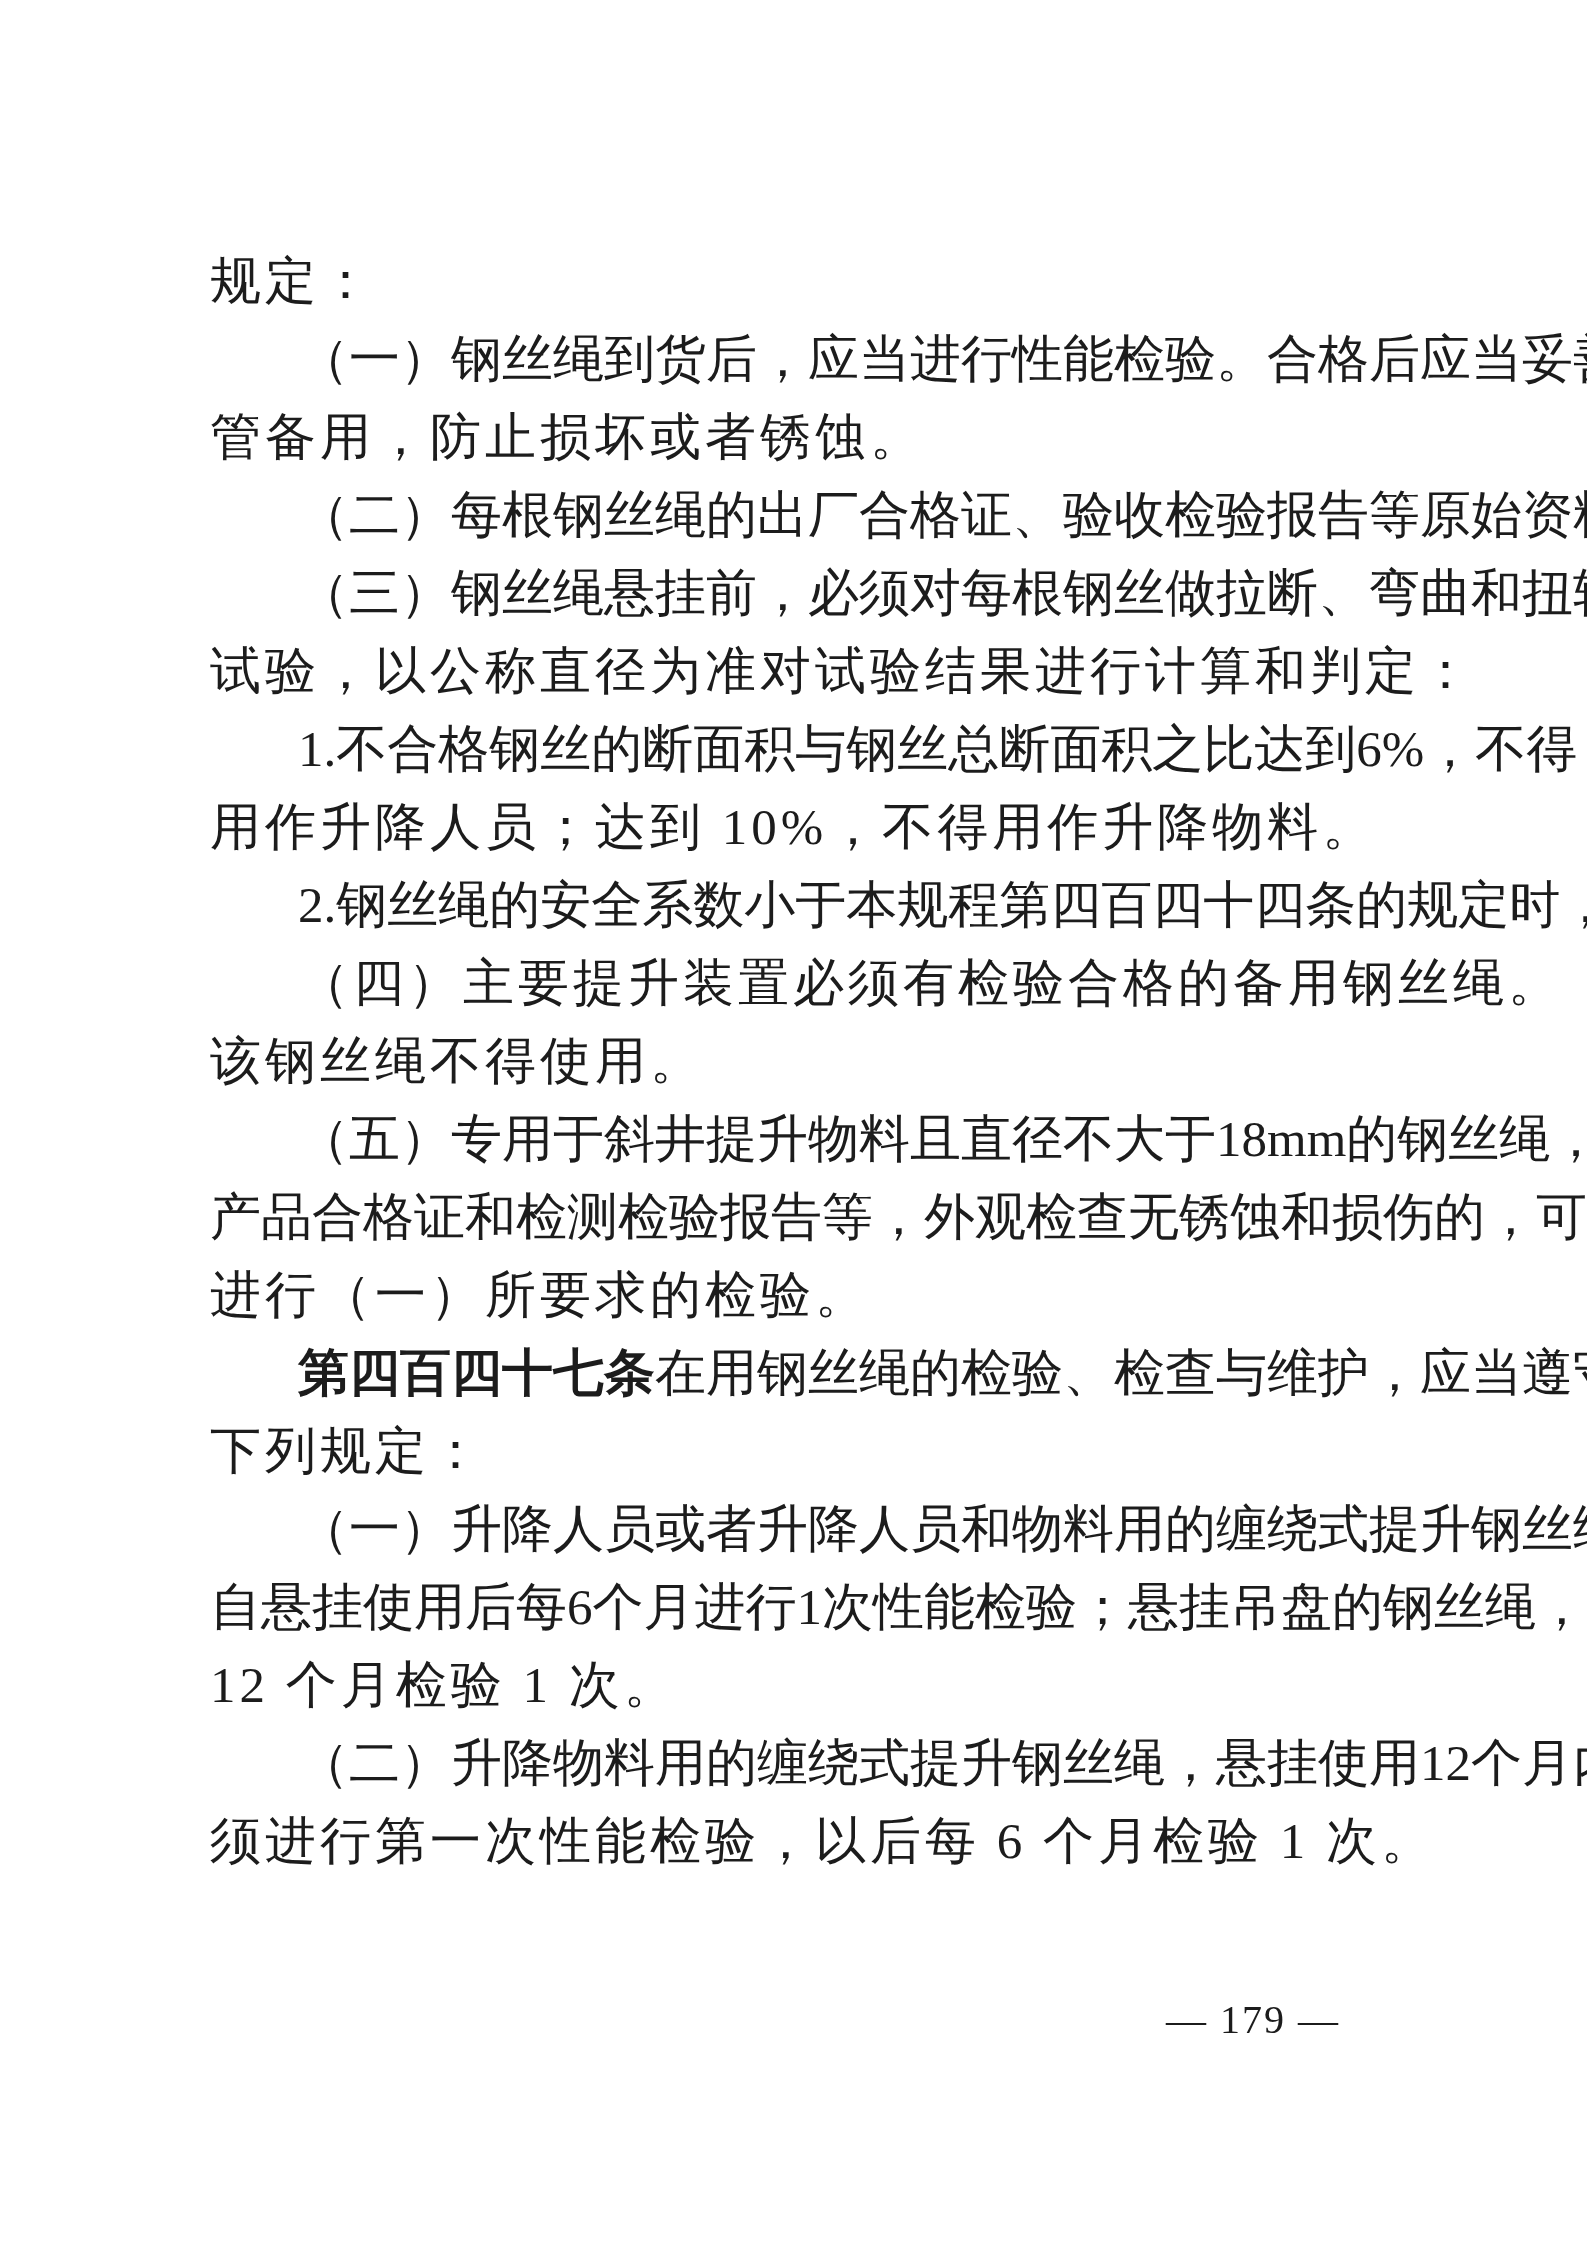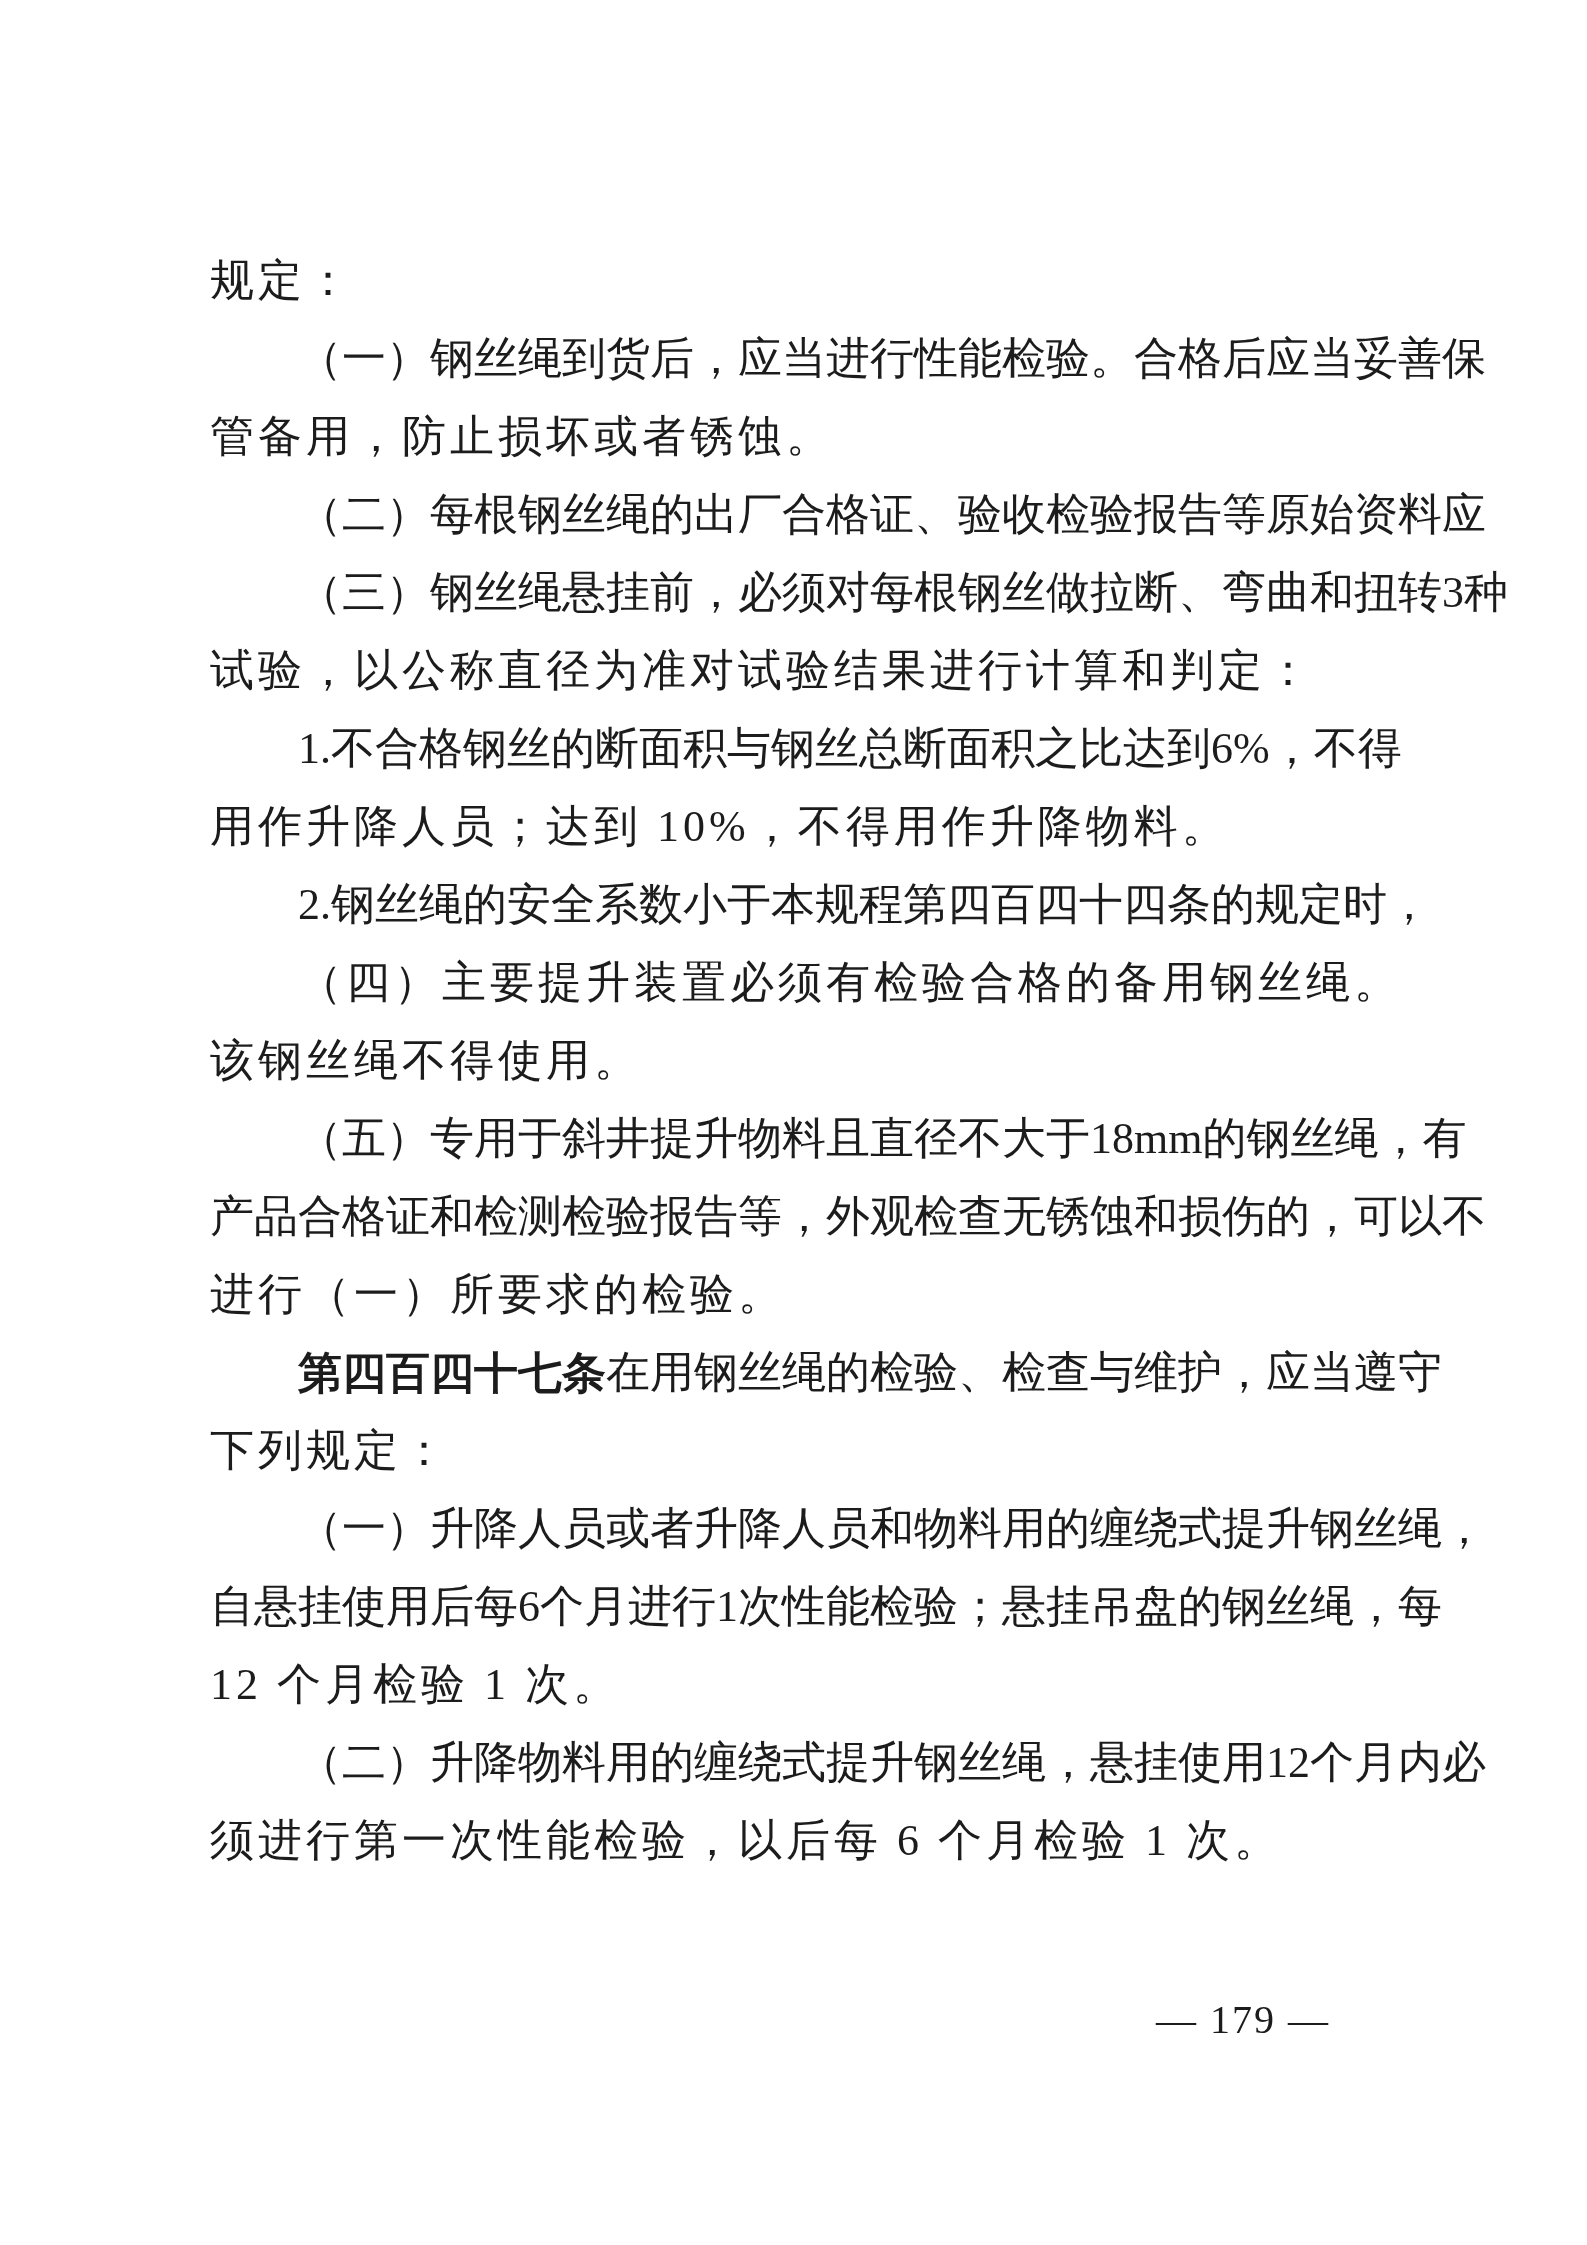--- a/index.html
+++ b/index.html
@@ -13,41 +13,41 @@
     color:#1c1c1c;
   }
   .textblock{
     position:absolute;
     left:210px;top:242px;
     width:1176px;
   }
   .tline{
     height:78px;
     line-height:78px;
-    font-size:44px;
+    font-size:51px;
     white-space:nowrap;
   }
   
   .tline.natural{letter-spacing:4px;}
   
   .tline.justified{
     display:flex;
     justify-content:space-between;
     align-items:center;
   }
   .tline.justified .u{line-height:78px;}
   .tline.indent{padding-left:88px;}
   .b{
     font-weight:700;
     font-family:"Liberation Sans","DejaVu Sans",sans-serif;
   }
   .sp{display:inline-block;width:38px;}
   .pagenum{
     position:absolute;
-    right:257px;
+    right:247px;
     top:1981px;
     height:78px;
     line-height:78px;
     font-size:40px;
     letter-spacing:2px;
     color:#1c1c1c;
   }
 </style>
 </head>
 <body>

